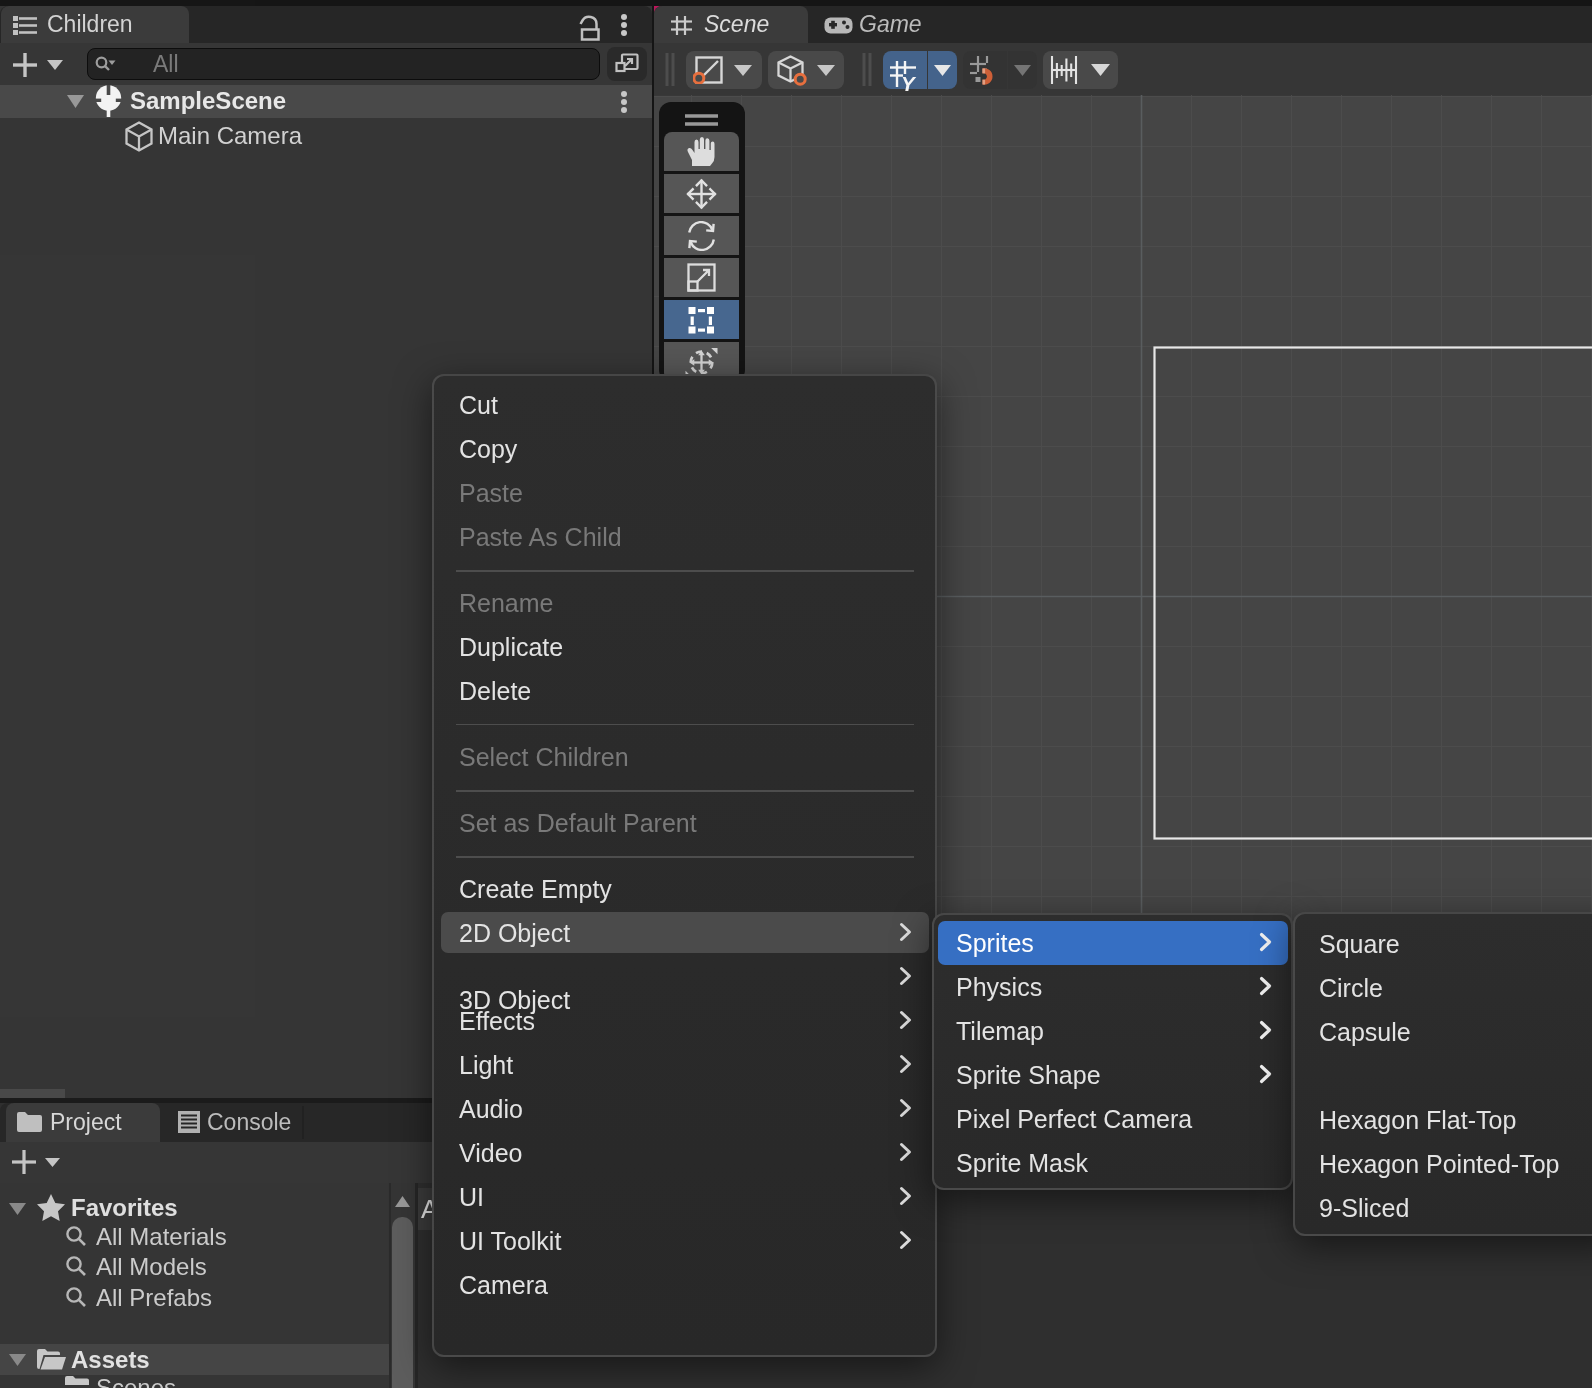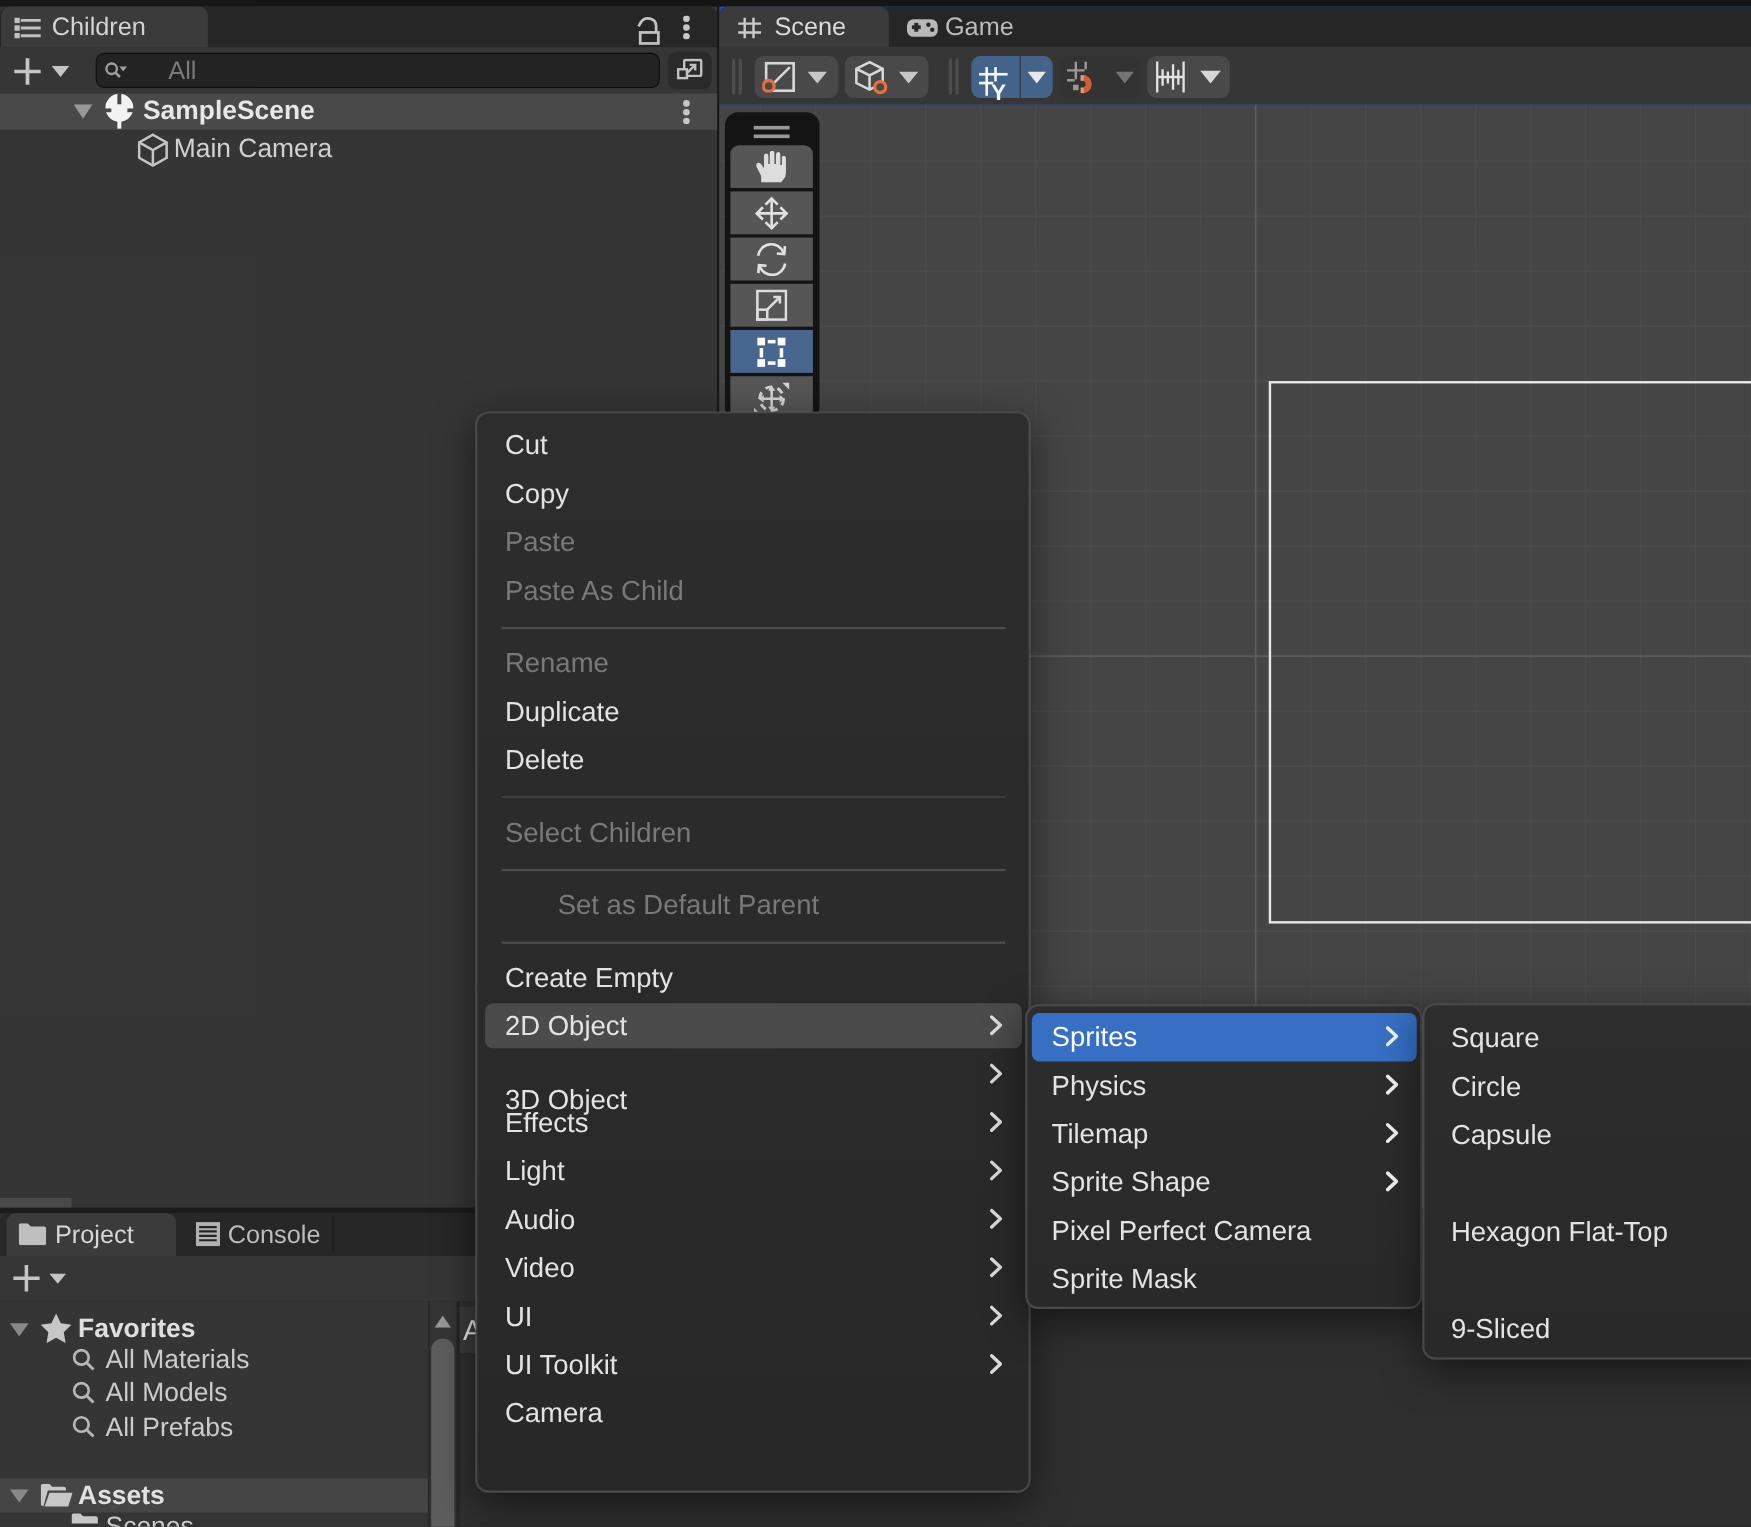--- a/index.html
+++ b/index.html
@@ -95,21 +95,21 @@
     <g fill="none" stroke="#c6c6c6" stroke-width="2.3">
       <path d="M 14 1.5 L 26.5 8.5 L 26.5 22.5 L 14 29.5 L 1.5 22.5 L 1.5 8.5 Z"></path>
       <path d="M 1.5 8.5 L 14 15.5 L 26.5 8.5 M 14 15.5 L 14 29.5"></path>
     </g>
   </svg>
   <div class="abs" style="left:158px;top:113px;height:33px;line-height:33px;font-size:24px;color:#d2d2d2;">Main Camera</div>
 
   <div class="abs" style="left:0;top:1083px;width:65px;height:9px;background:#4a4a4a;"></div>
 </div>
 
-<div class="abs" style="left:654px;top:6px;width:938px;height:1092px;background:#1d4ed8;">
+<div class="abs" style="left:654px;top:6px;width:938px;height:1092px;background:#be185d;font-style:italic;">
 
   <div class="abs" style="left:0;top:0;width:938px;height:37px;background:#272727;border-radius:8px 0 0 0;"></div>
   <div class="abs" style="left:0;top:0;width:154px;height:37px;background:#3c3c3c;border-radius:8px 8px 0 0;"></div>
 
   <svg class="abs" style="left:17px;top:10px;" width="21" height="19" viewBox="0 0 21 19">
     <g stroke="#cccccc" stroke-width="2.2" fill="none">
       <line x1="6" y1="0" x2="6" y2="19"></line>
           <line x1="14" y1="0" x2="14" y2="19"></line>
       <line x1="0" y1="5.5" x2="21" y2="5.5"></line>
           <line x1="0" y1="13.5" x2="21" y2="13.5"></line>
@@ -390,21 +390,21 @@
 <div class="abs" id="mainmenu" style="left:432px;top:374px;width:505px;height:983px;background:linear-gradient(#2e2e2e,#292929);border:2px solid rgba(255,255,255,0.14);border-radius:12px;box-shadow:0 10px 36px rgba(0,0,0,0.5);padding-left:40px;">
   <div class="abs" style="left:7px;top:536px;width:488px;height:41px;background:#4c4c4c;border-radius:7px;"></div>
   <div class="abs" style="left:25px;top:7px;height:44px;line-height:44px;font-size:25px;color:#e4e4e4;white-space:nowrap;">Cut</div>
   <div class="abs" style="left:25px;top:51px;height:44px;line-height:44px;font-size:25px;color:#e4e4e4;white-space:nowrap;">Copy</div>
   <div class="abs" style="left:25px;top:95px;height:44px;line-height:44px;font-size:25px;color:#7a7a7a;white-space:nowrap;">Paste</div>
   <div class="abs" style="left:25px;top:139px;height:44px;line-height:44px;font-size:25px;color:#7a7a7a;white-space:nowrap;">Paste As Child</div>
   <div class="abs" style="left:25px;top:205px;height:44px;line-height:44px;font-size:25px;color:#7a7a7a;white-space:nowrap;">Rename</div>
   <div class="abs" style="left:25px;top:249px;height:44px;line-height:44px;font-size:25px;color:#e4e4e4;white-space:nowrap;">Duplicate</div>
   <div class="abs" style="left:25px;top:293px;height:44px;line-height:44px;font-size:25px;color:#e4e4e4;white-space:nowrap;">Delete</div>
   <div class="abs" style="left:25px;top:359px;height:44px;line-height:44px;font-size:25px;color:#7a7a7a;white-space:nowrap;">Select Children</div>
-  <div class="abs" style="left:25px;top:425px;height:44px;line-height:44px;font-size:25px;color:#7a7a7a;white-space:nowrap;margin-left:48px;">Set as Default Parent</div>
+  <div class="abs" style="left:25px;top:425px;height:44px;line-height:44px;font-size:25px;color:#7a7a7a;white-space:nowrap;">Set as Default Parent</div>
   <div class="abs" style="left:25px;top:491px;height:44px;line-height:44px;font-size:25px;color:#e4e4e4;white-space:nowrap;">Create Empty</div>
   <div class="abs" style="left:25px;top:535px;height:44px;line-height:44px;font-size:25px;color:#e4e4e4;white-space:nowrap;">2D Object</div>
   <svg class="abs" style="left:465px;top:546px;" width="13" height="20" viewBox="0 0 13 20">
         <path d="M 2.5 2.5 L 10.5 10 L 2.5 17.5" fill="none" stroke="#dcdcdc" stroke-width="3" stroke-linecap="round" stroke-linejoin="round"></path>
       </svg>
   <div class="abs" style="left:25px;top:579px;height:44px;line-height:44px;font-size:25px;color:#e4e4e4;white-space:nowrap;margin-top:23px;">3D Object</div>
   <svg class="abs" style="left:465px;top:590px;" width="13" height="20" viewBox="0 0 13 20">
         <path d="M 2.5 2.5 L 10.5 10 L 2.5 17.5" fill="none" stroke="#dcdcdc" stroke-width="3" stroke-linecap="round" stroke-linejoin="round"></path>
       </svg>
   <div class="abs" style="left:25px;top:623px;height:44px;line-height:44px;font-size:25px;color:#e4e4e4;white-space:nowrap;">Effects</div>
@@ -458,16 +458,17 @@
       </svg>
   <div class="abs" style="left:22px;top:182px;height:44px;line-height:44px;font-size:25px;color:#e4e4e4;white-space:nowrap;">Pixel Perfect Camera</div>
   <div class="abs" style="left:22px;top:226px;height:44px;line-height:44px;font-size:25px;color:#e4e4e4;white-space:nowrap;">Sprite Mask</div>
 </div>
 
 <div class="abs" id="sub2" style="left:1293px;top:912px;width:330px;height:324px;background:linear-gradient(#2e2e2e,#2a2a2a);border:2px solid rgba(255,255,255,0.14);border-radius:12px;box-shadow:0 10px 36px rgba(0,0,0,0.5);">
   <div class="abs" style="left:24px;top:8px;height:44px;line-height:44px;font-size:25px;color:#e4e4e4;white-space:nowrap;">Square</div>
   <div class="abs" style="left:24px;top:52px;height:44px;line-height:44px;font-size:25px;color:#e4e4e4;white-space:nowrap;">Circle</div>
   <div class="abs" style="left:24px;top:96px;height:44px;line-height:44px;font-size:25px;color:#e4e4e4;white-space:nowrap;">Capsule</div>
   <div class="abs" style="left:24px;top:184px;height:44px;line-height:44px;font-size:25px;color:#e4e4e4;white-space:nowrap;">Hexagon Flat-Top</div>
+  <div class="abs" style="left:24px;top:228px;height:44px;line-height:44px;font-size:25px;color:#e4e4e4;white-space:nowrap;">Hexagon Pointed-Top</div>
   <div class="abs" style="left:24px;top:272px;height:44px;line-height:44px;font-size:25px;color:#e4e4e4;white-space:nowrap;">9-Sliced</div>
 </div>
 
 </div>
 
 </body></html>

